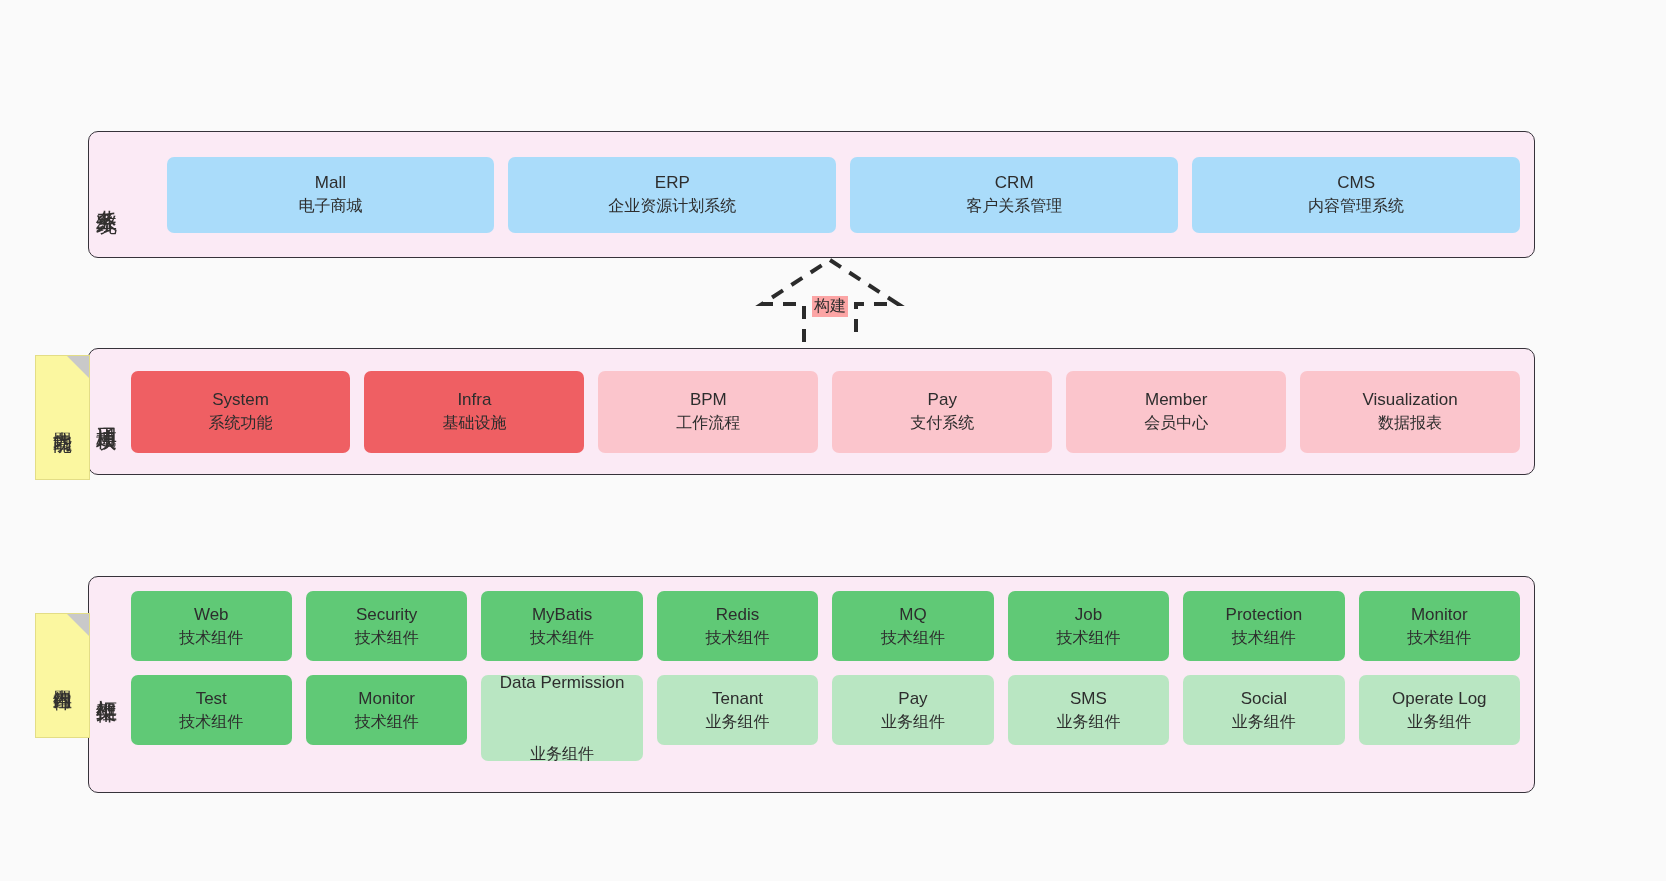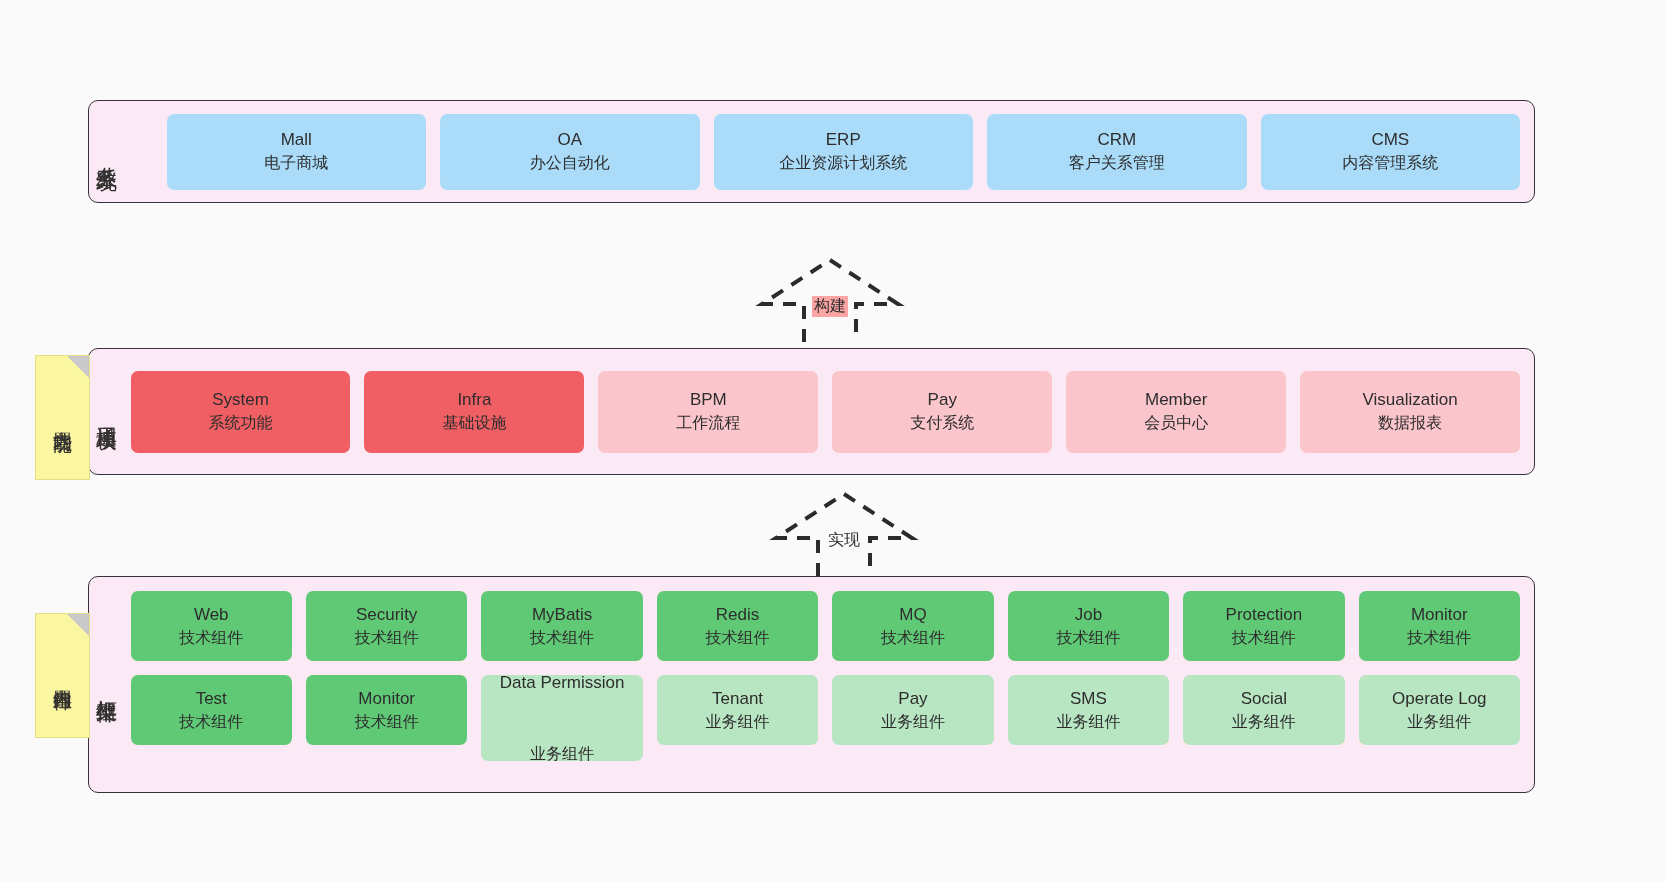--- a/index.html
+++ b/index.html
@@ -142,33 +142,29 @@
     padding: 0 2px;
     white-space: nowrap;
     user-select: none;
   }
 </style>
 </head>
 <body>
 
 <div class="canvas">
 
-  <div class="layer" style="left:88px; top:100px; width:1447px; height:103px;gap:36px;">
+  <div class="layer" style="left:88px; top:131px; width:1447px; height:127px;gap:36px;">
     <div class="layer-title">业务系统</div>
     <div class="layer-body">
 
       <div class="node biz">
         <span class="n-title">Mall</span>
         <span class="n-sub">电子商城</span>
       </div>
 
-      <div class="node biz">
-        <span class="n-title">OA</span>
-        <span class="n-sub">办公自动化</span>
-      </div>
 
       <div class="node biz">
         <span class="n-title">ERP</span>
         <span class="n-sub">企业资源计划系统</span>
       </div>
 
       <div class="node biz">
         <span class="n-title">CRM</span>
         <span class="n-sub">客户关系管理</span>
       </div>
@@ -224,26 +220,20 @@
       </div>
 
       <div class="node core-lt">
         <span class="n-title">Visualization</span>
         <span class="n-sub">数据报表</span>
       </div>
 
     </div>
   </div>
 
-  <div class="arrow-wrap" style="left:774px; top:492px; width:140px; height:84px;">
-    <svg width="140" height="84" viewBox="0 0 140 84" aria-hidden="true">
-      <path d="M 44 84 L 44 46 L 2 46 L 70 2 L 138 46 L 96 46 L 96 84" fill="none" stroke="#2b2b2b" stroke-width="4" stroke-dasharray="13 10" stroke-linecap="butt" stroke-linejoin="miter"></path>
-    </svg>
-    <span class="arrow-label" style="top:38px; left:70px; background:#fafafa;">实现</span>
-  </div>
 
   <div class="sticky" style="left:35px; top:613px; width:55px; height:125px;">
     <span class="fold"></span>
     <span class="sticky-label">内置组件</span>
   </div>
 
   <div class="layer" style="left:88px; top:576px; width:1447px; height:217px;">
     <div class="layer-title">框架组件</div>
     <div class="layer-body two-rows">
 

